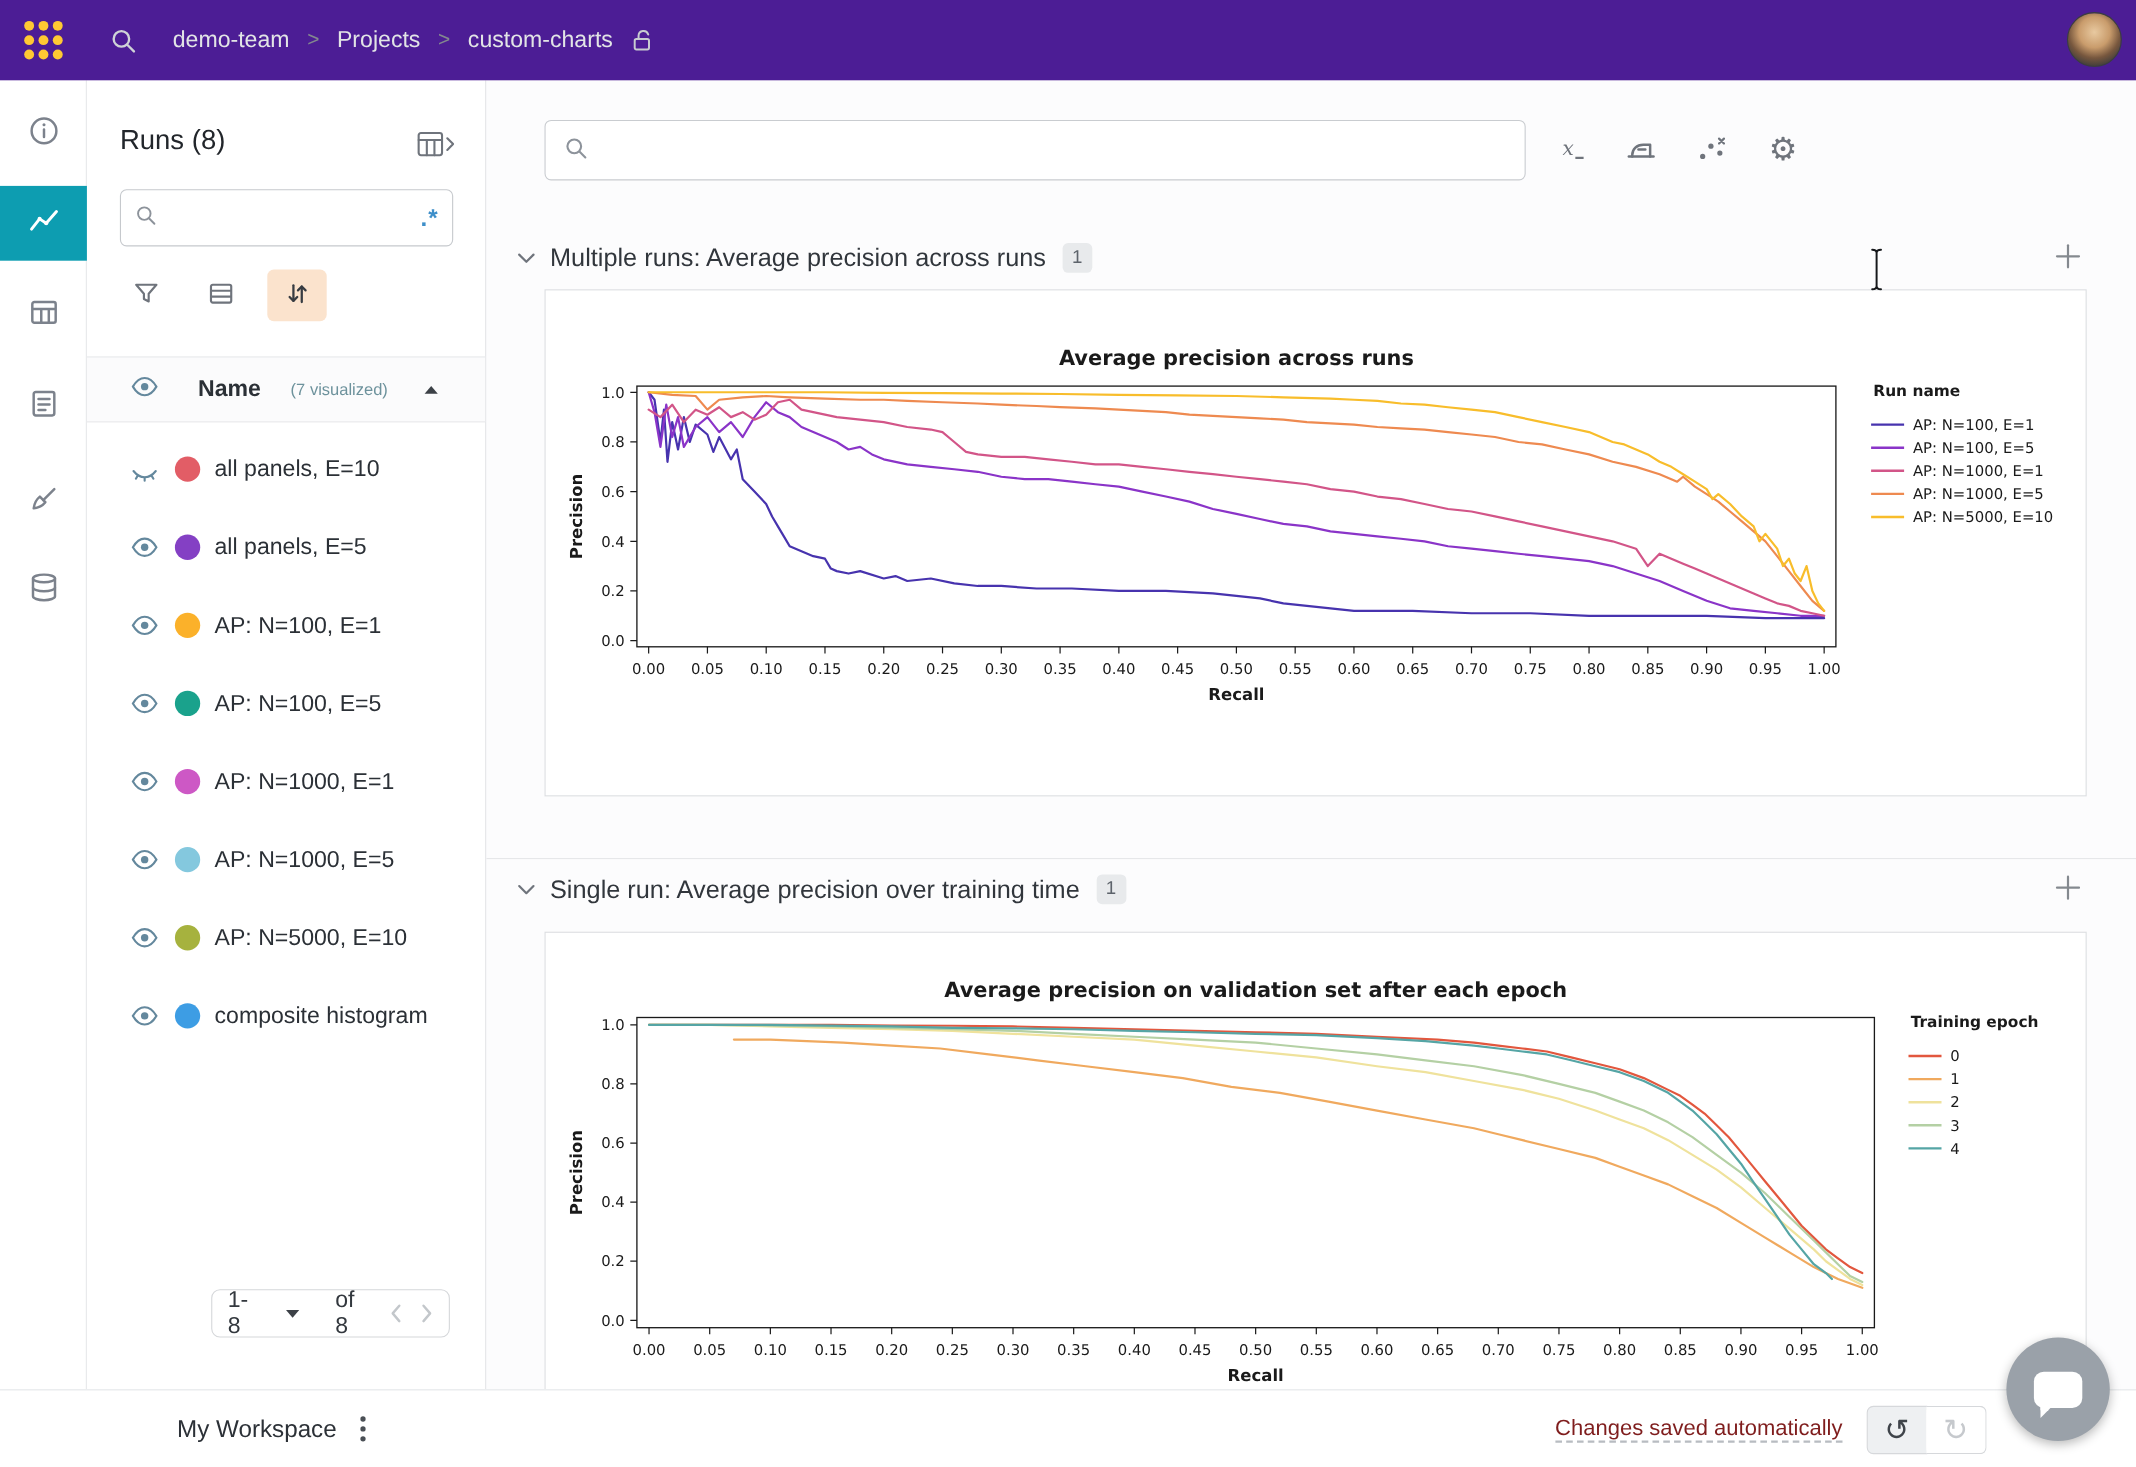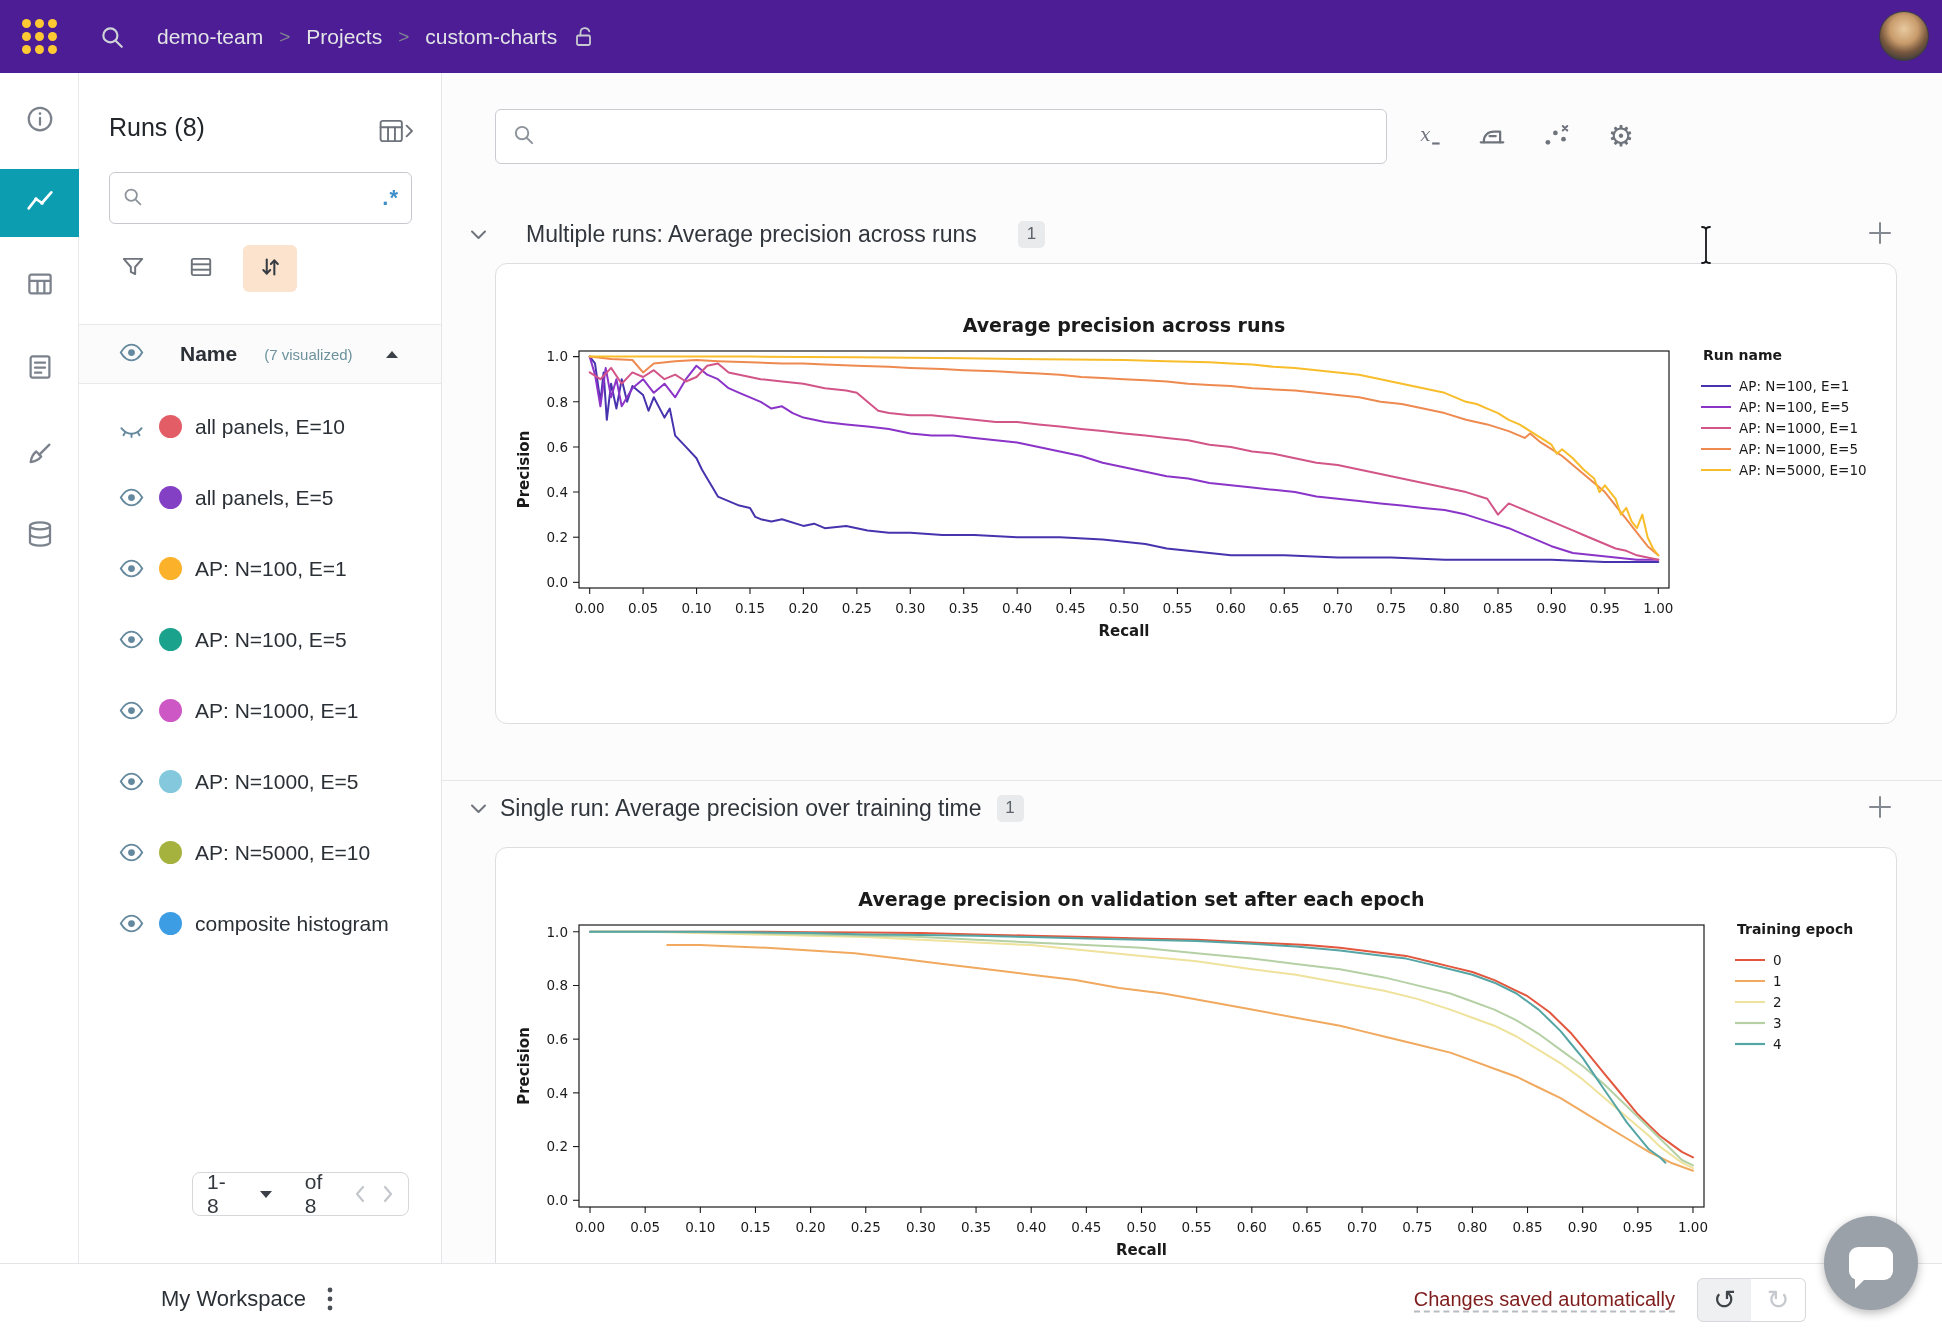--- a/index.html
+++ b/index.html
@@ -52,26 +52,26 @@
   
   .main{position:absolute;top:73px;bottom:71px;left:442px;right:0;background:#fcfcfd;overflow:hidden;}
   .panel-search{position:absolute;left:53px;top:36px;width:892px;height:55px;border:1px solid #c9ccd0;border-radius:6px;background:#fff;display:flex;align-items:center;gap:13px;padding:0 16px;}
   .panel-search input{flex:1;font-size:21px;border:none;outline:none;color:#2b3036;font-family:inherit;background:transparent;}
   input::placeholder{color:#9aa0a8;}
   .tool-icon{position:absolute;top:46px;width:34px;height:34px;display:flex;align-items:center;justify-content:center;cursor:pointer;color:#6f747c;background:none;border:none;padding:0;}
   #icon-math{left:971px;} #icon-sweep{left:1033px;} #icon-scatter{left:1097px;}
   #icon-gear{left:1162px;font-size:29px;line-height:1;}
   .create-report{position:absolute;left:1235px;top:36px;width:223px;height:55px;background:#2a77bd;border:none;border-radius:6px;color:#fff;font-size:21px;font-weight:500;font-family:inherit;cursor:pointer;}
   .section-head{position:absolute;left:0;right:0;display:flex;align-items:center;height:36px;}
-  #sec-0{top:143px;gap:26px;} #sec-1{top:717px;}
+  #sec-0{top:143px;} #sec-1{top:717px;}
   .section-head .chev{margin-left:28px;cursor:pointer;display:flex;}
   .section-head .stitle{margin-left:13px;font-size:23px;color:#31363c;}
   .section-head .badge{margin-left:15px;min-width:27px;height:27px;padding:0 7px;background:#e8eaec;border-radius:5px;display:flex;align-items:center;justify-content:center;font-size:17px;color:#5d636b;}
   .section-head .add{position:absolute;left:1425px;top:4px;cursor:pointer;background:none;border:none;padding:0;}
-  .panel{position:absolute;left:53px;background:#fff;border:1px solid #dcdee1;border-radius:12px;overflow:hidden;}
+  .panel{position:absolute;left:53px;background:#fff;border:1px solid #dcdee1;border-radius:0;overflow:hidden;}
   #panel-0{top:190px;width:1402px;height:461px;}
   #panel-1{top:774px;width:1402px;height:430px;}
   .section-divider{position:absolute;left:0;right:0;top:707px;height:1px;background:#e6e7e9;}
 
   
   .footer{position:absolute;left:0;right:0;bottom:0;height:71px;background:#fff;border-top:1px solid #e3e5e8;z-index:20;}
   .ws{position:absolute;left:161px;top:50%;transform:translateY(-50%);font-size:22px;font-weight:500;color:#2c3137;}
   .kebab{position:absolute;left:327px;top:50%;transform:translateY(-50%);cursor:pointer;display:flex;}
   .autosave{position:absolute;right:267px;top:50%;transform:translateY(-50%);font-size:20px;color:#7f1d1d;text-decoration:underline dashed;text-underline-offset:5px;text-decoration-color:#b8bcc1;cursor:pointer;white-space:nowrap;}
   .history-btn{position:absolute;top:14px;width:55px;height:44px;border:1px solid #d6d8db;display:flex;align-items:center;justify-content:center;font-size:27px;cursor:pointer;line-height:1;}

